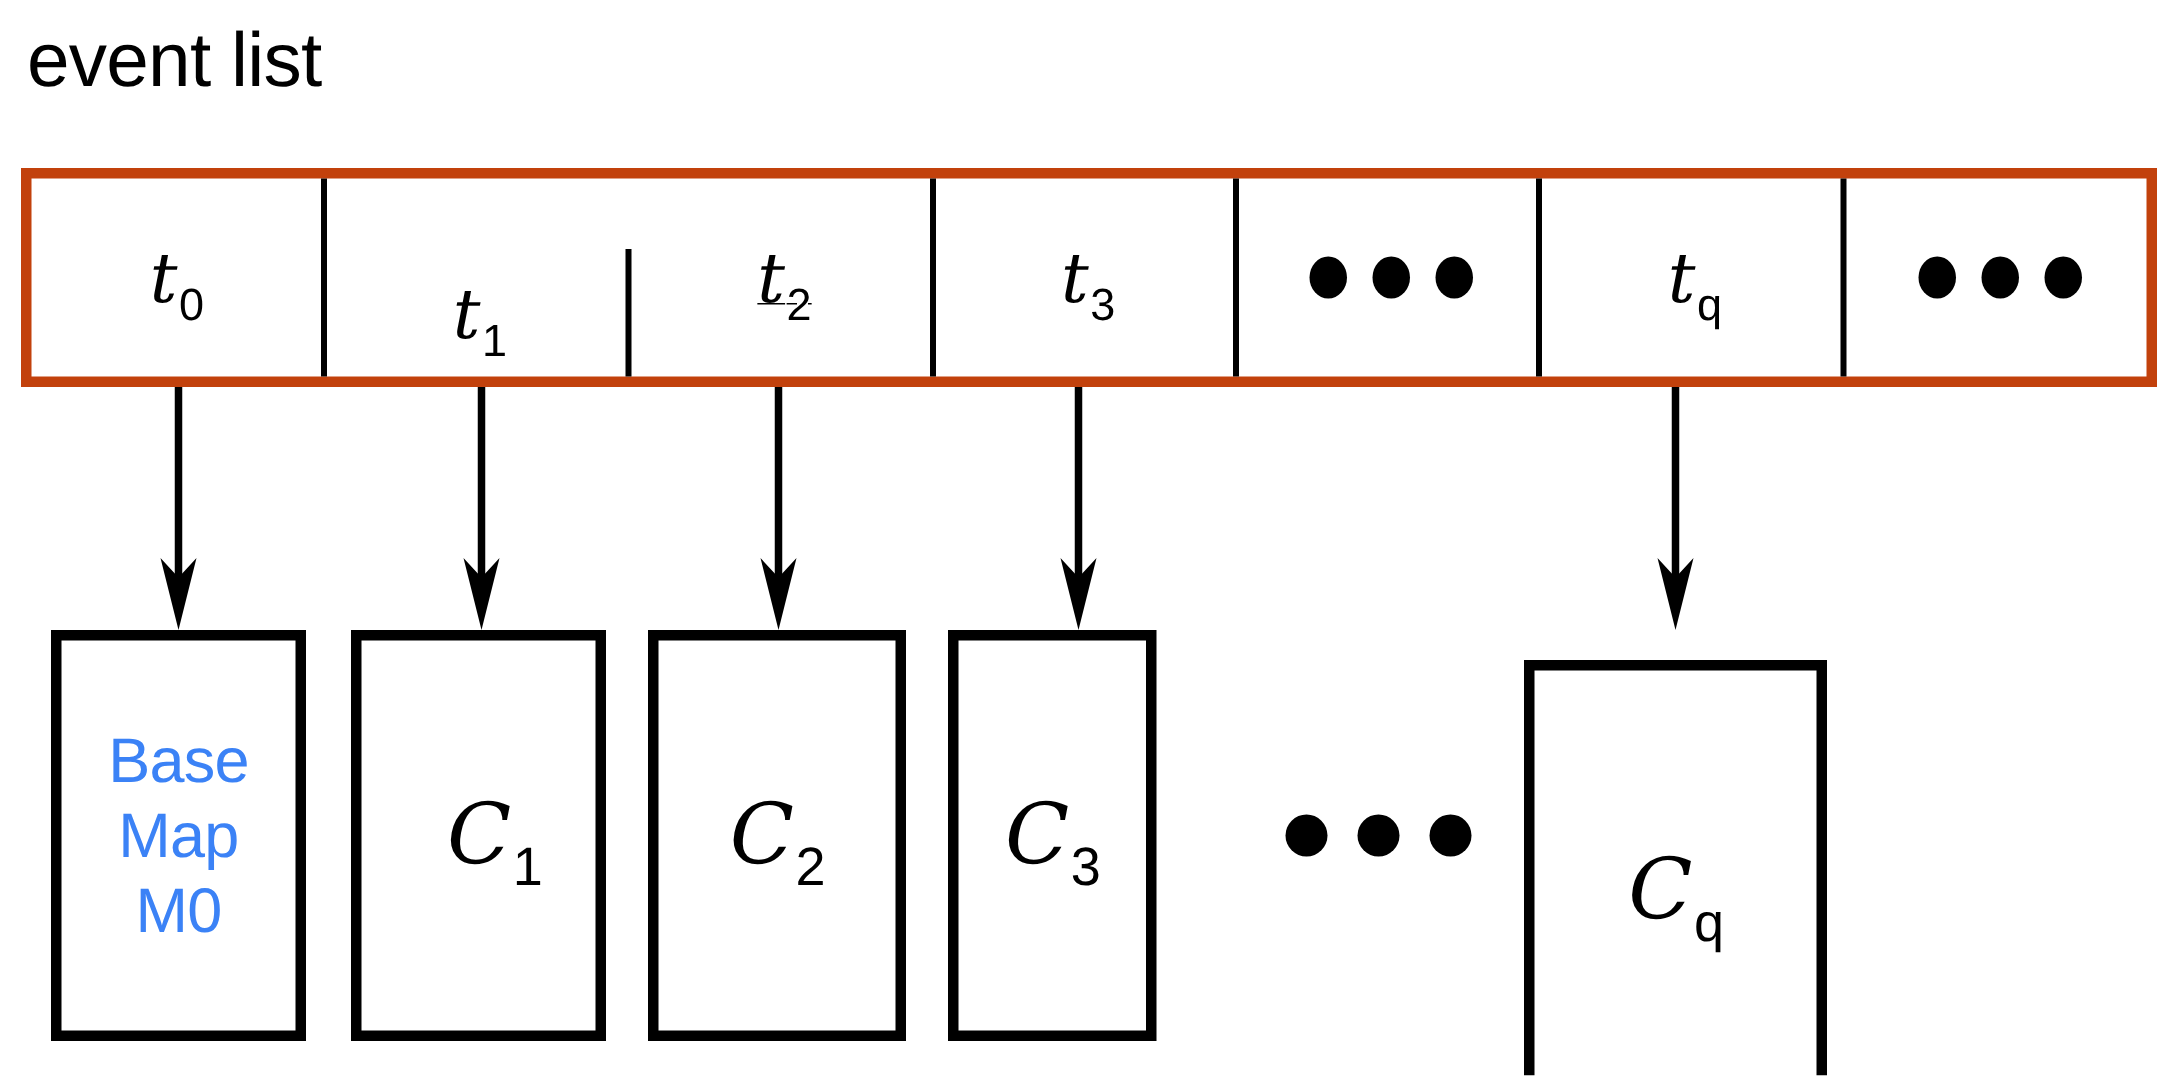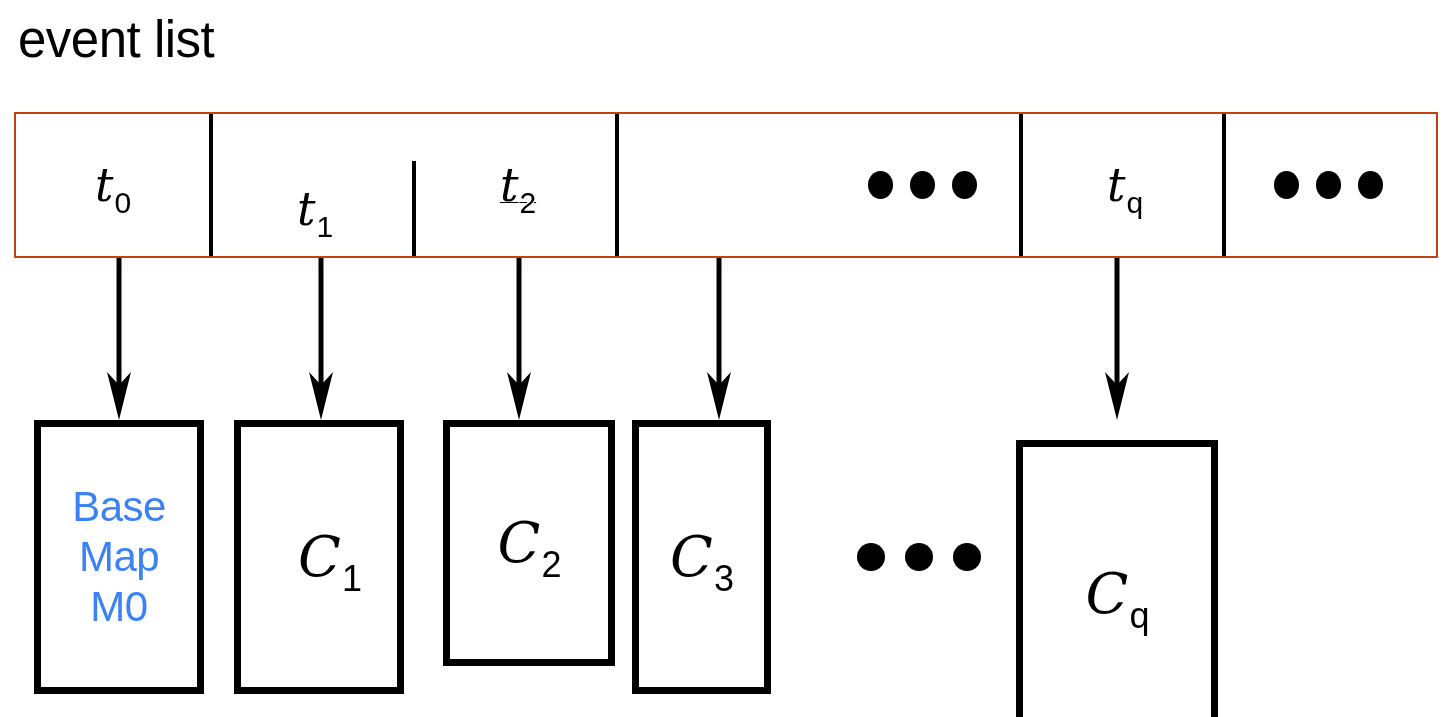--- a/index.html
+++ b/index.html
@@ -34,21 +34,21 @@
   }
 
   
   .event-list {
     position: absolute;
     left: 14px;
     top: 112px;
     width: 1424px;
     height: 146px;
     box-sizing: border-box;
-    border: 2px solid #c2410c;
+    border: 7px solid #c2410c;
     background: #ffffff;
   }
   .event-cell {
     position: absolute;
     top: 0;
     bottom: 0;
     box-sizing: border-box;
     display: flex;
     align-items: center;
     justify-content: center;
@@ -149,20 +149,23 @@
     </div>
 
     <div class="event-cell divided" style="left:201px; width:199px;margin-top:47px;">
       <span class="math"><span class="base">t</span><span class="sub">1</span></span>
     </div>
 
     <div class="event-cell divided" style="left:404px; width:199px;text-decoration:underline;">
       <span class="math"><span class="base">t</span><span class="sub">2</span></span>
     </div>
 
+    <div class="event-cell divided" style="left:607px; width:198px;">
+      <span class="math"><span class="base">t</span><span class="sub">3</span></span>
+    </div>
 
     <div class="event-cell divided" style="left:809px; width:198px;">
       <span class="dots">
           <i></i>
           <i></i>
           <i></i>
         </span>
     </div>
 
     <div class="event-cell divided" style="left:1011px; width:199px;">
@@ -219,21 +222,21 @@
       <div>Base</div>
       <div>Map</div>
       <div>M0</div>
     </div>
   </div>
 
   <div class="map-box" style="left:234px; top:420px; width:170px; height:274px;padding-left:21px;">
     <span class="math big"><span class="base">C</span><span class="sub">1</span></span>
   </div>
 
-  <div class="map-box" style="left:443px; top:420px; width:172px; height:246px;">
+  <div class="map-box" style="left:432px; top:420px; width:172px; height:274px;">
     <span class="math big"><span class="base">C</span><span class="sub">2</span></span>
   </div>
 
   <div class="map-box" style="left:632px; top:420px; width:139px; height:274px;">
     <span class="math big"><span class="base">C</span><span class="sub">3</span></span>
   </div>
 
   <div class="mid-dots" style="left:857px; top:543px;">
     <i></i>
       <i></i>

